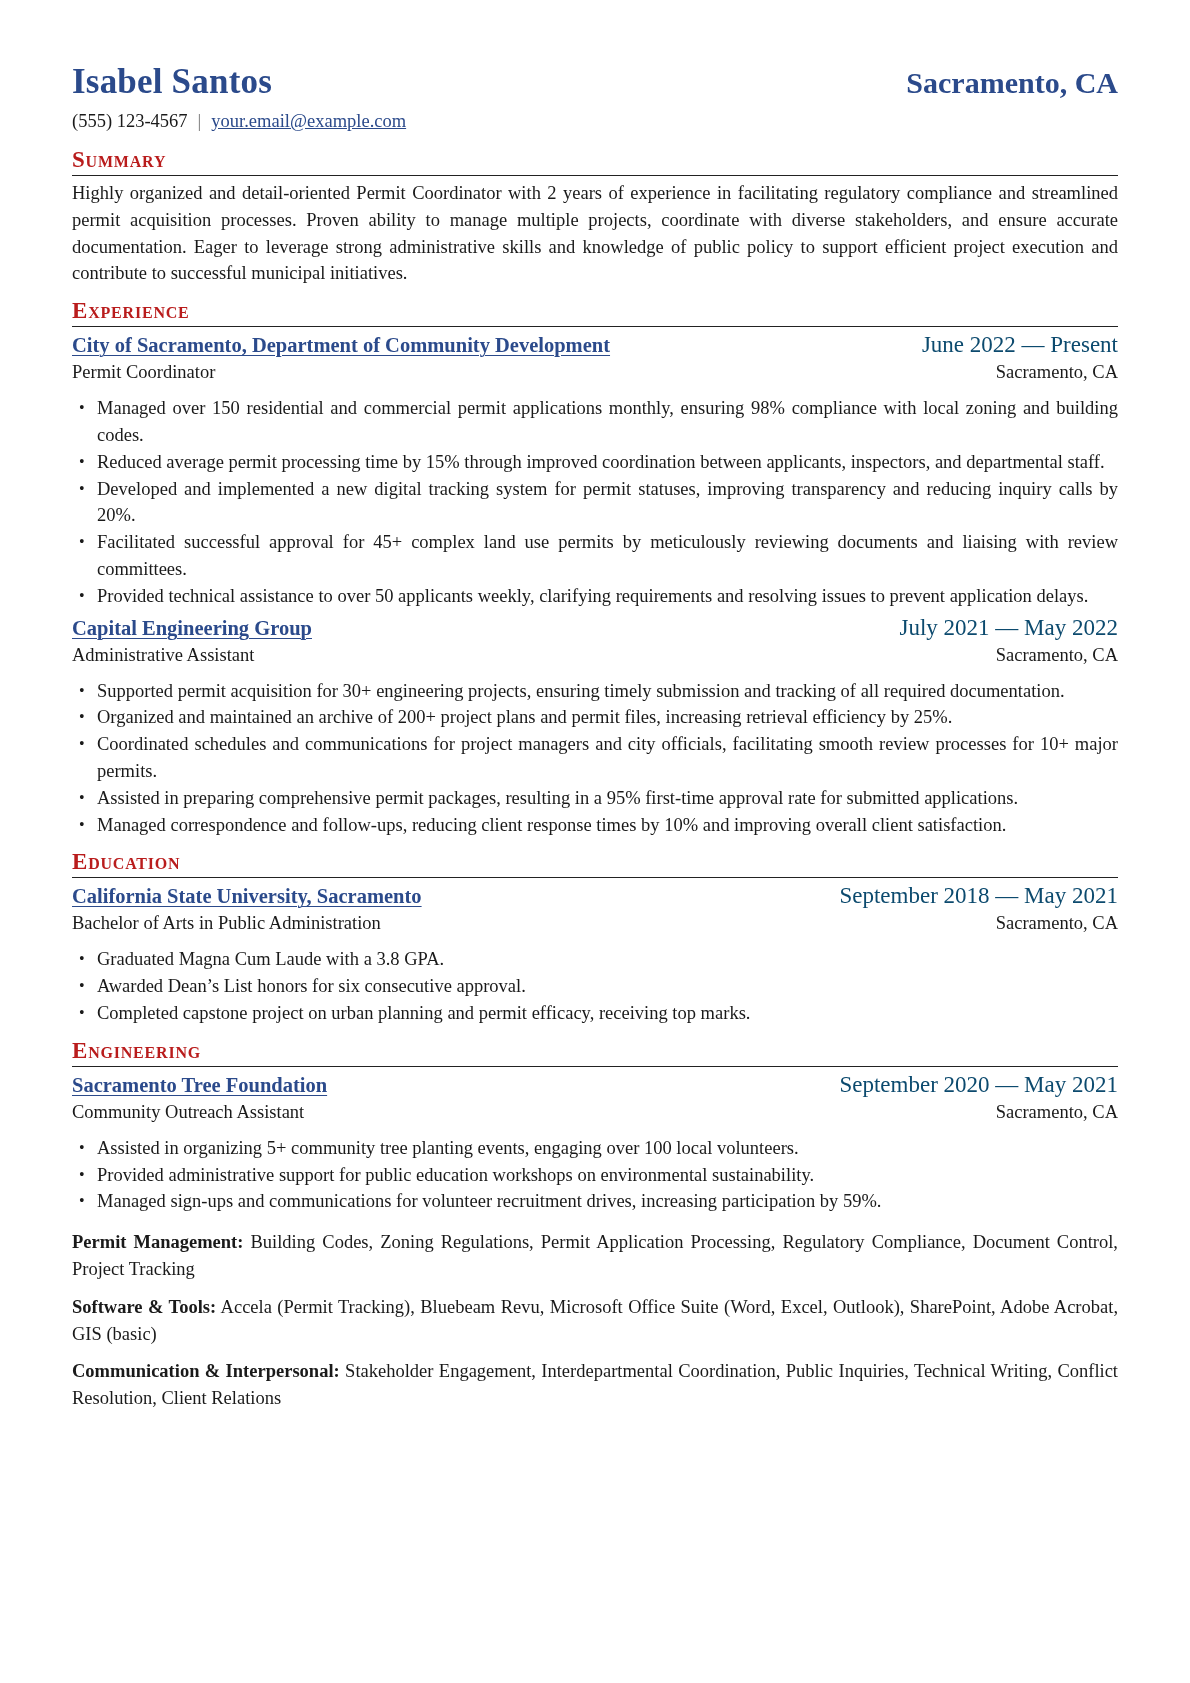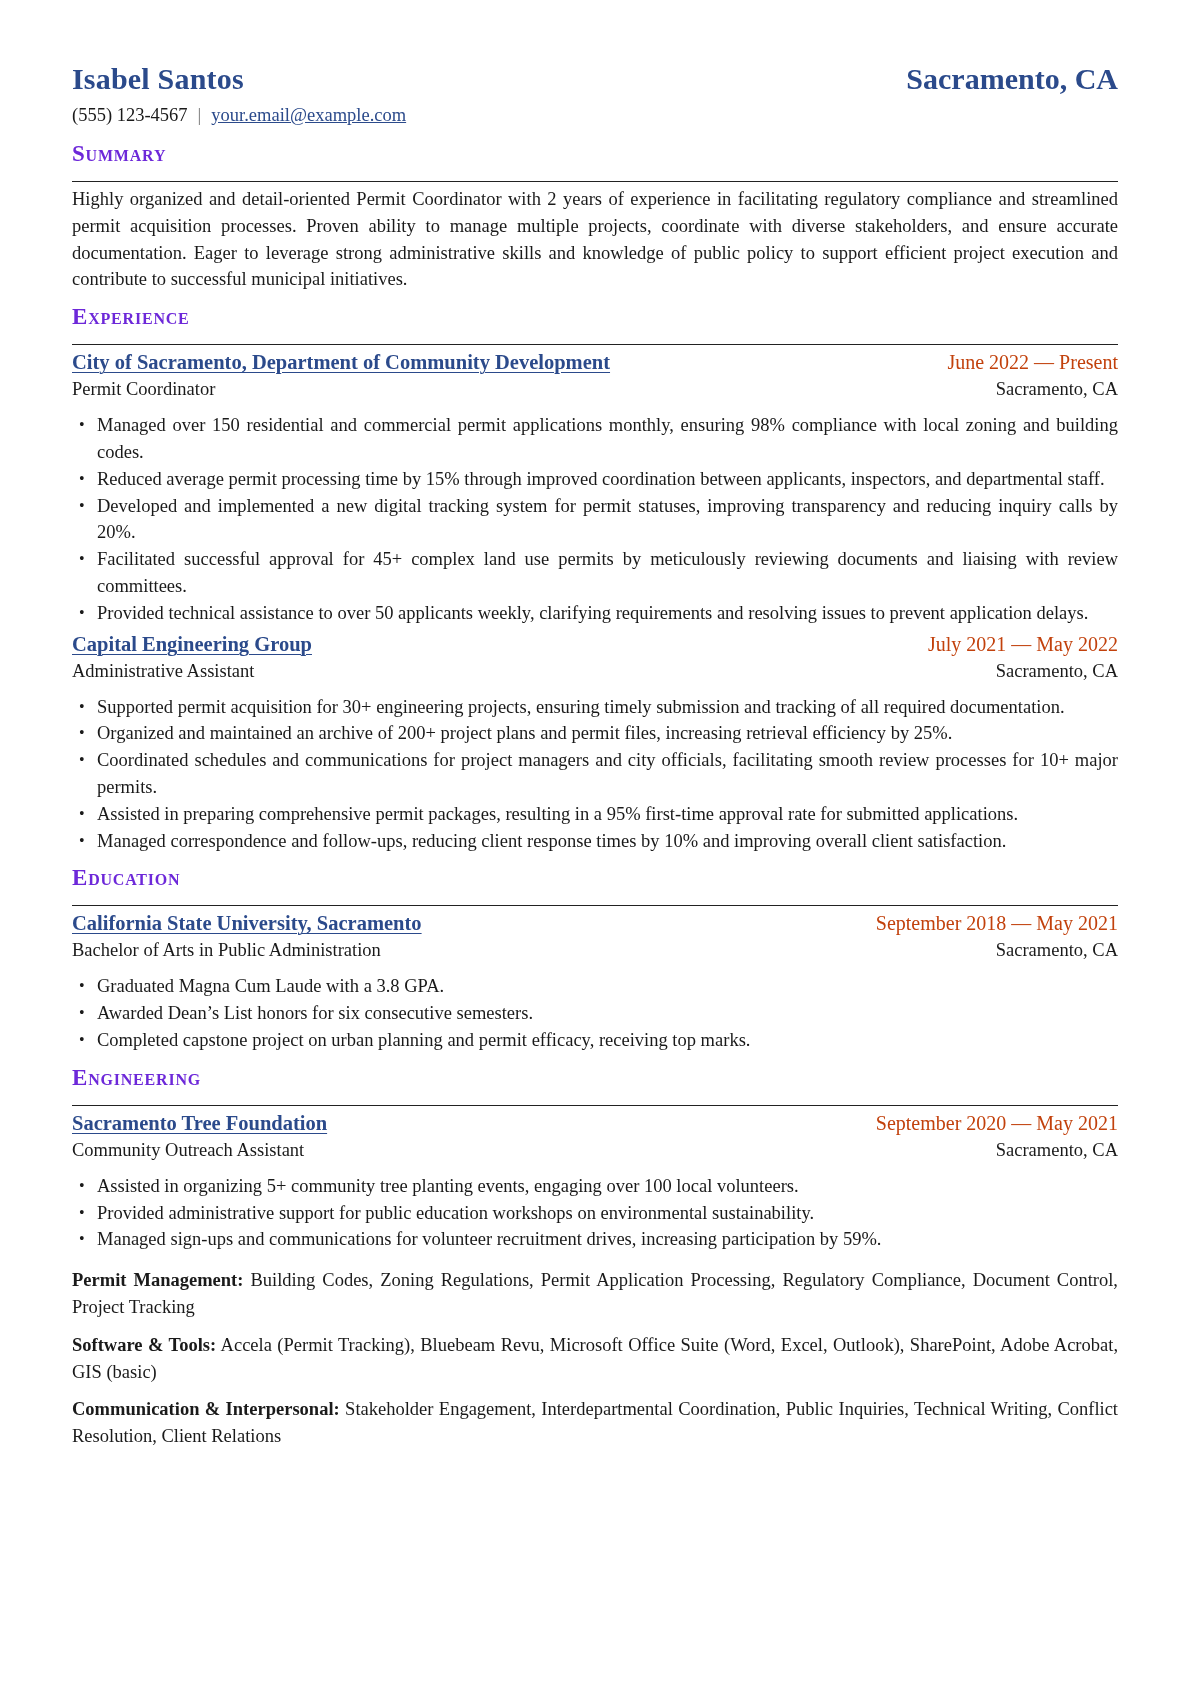--- a/index.html
+++ b/index.html
@@ -4,39 +4,39 @@
   <style>
     html, body { margin: 0; padding: 0; background: #ffffff; }
     body {
       width: 1190px; height: 1683px; overflow: hidden; position: relative;
       font-family: "Liberation Serif", "DejaVu Serif", serif;
       color: #1a1a1a;
     }
     .page { position: absolute; left: 72px; top: 62px; width: 1046px; }
 
     .hdr-row { display: flex; justify-content: space-between; align-items: baseline; }
-    .name { font-size: 30px; font-weight: bold; color: #2b4a8b; letter-spacing: 0.2px; }
+    .name { font-size: 35px; font-weight: bold; color: #2b4a8b; letter-spacing: 0.2px; }
     .hdr-loc { font-size: 30px; font-weight: bold; color: #2b4a8b; }
     .contact { font-size: 18.5px; margin-top: 6px; line-height: 26px; }
     .contact .sep { color: #777; margin: 0 10px; }
     .contact a { color: #2b4a8b; text-decoration: underline; text-decoration-color: #2b4a8b; }
 
     .section { margin-top: 10px; }
     .sec-title {
-      font-size: 23px; font-weight: bold; color: #6d28d9;
+      font-size: 23px; font-weight: bold; color: #b91c1c;
       font-variant: small-caps; letter-spacing: 0.8px;
       line-height: 28px;
-      border-bottom: 1.3px solid #222; padding-bottom: 13px;
+      border-bottom: 1.3px solid #222; padding-bottom: 1px;
     }
     .para { font-size: 18.5px; line-height: 26.8px; text-align: justify; margin-top: 4px; }
 
     .entry { margin-top: 4px; }
     .entry-row { display: flex; justify-content: space-between; align-items: baseline; line-height: 27px; gap: 47px; }
     .org { font-size: 20.5px; font-weight: bold; color: #2b4a8b; text-decoration: underline; text-decoration-thickness: 1.4px; text-underline-offset: 3px; }
-    .dates { font-size: 20px; color: #c2410c; }
+    .dates { font-size: 23px; color: #0c4a6e; }
     .role { font-size: 18.5px; }
     .loc { font-size: 18.5px; }
 
     ul.bullets { list-style: none; margin: 9px 0 0 0; padding: 0; }
     ul.bullets li { position: relative; padding-left: 25px; font-size: 18.5px; line-height: 26.8px; text-align: justify; }
     ul.bullets li::before { content: "\2022"; position: absolute; left: 7px; top: 0; font-size: 16px; }
 
     .skill { font-size: 18.5px; line-height: 26.8px; text-align: justify; margin-top: 14px; }
     .skill + .skill { margin-top: 11px; }
     .skill b { font-weight: bold; }
@@ -105,21 +105,21 @@
       <div class="entry-row">
         <span class="org">California State University, Sacramento</span>
         <span class="dates">September 2018 — May 2021</span>
       </div>
       <div class="entry-row">
         <span class="role">Bachelor of Arts in Public Administration</span>
         <span class="loc">Sacramento, CA</span>
       </div>
       <ul class="bullets">
         <li>Graduated Magna Cum Laude with a 3.8 GPA.</li>
-        <li>Awarded Dean’s List honors for six consecutive semesters.</li>
+        <li>Awarded Dean’s List honors for six consecutive approval.</li>
         <li>Completed capstone project on urban planning and permit efficacy, receiving top marks.</li>
       </ul>
     </div>
   </div>
 
   <div class="section">
     <div class="sec-title">Engineering</div>
     <div class="entry">
       <div class="entry-row">
         <span class="org">Sacramento Tree Foundation</span>

